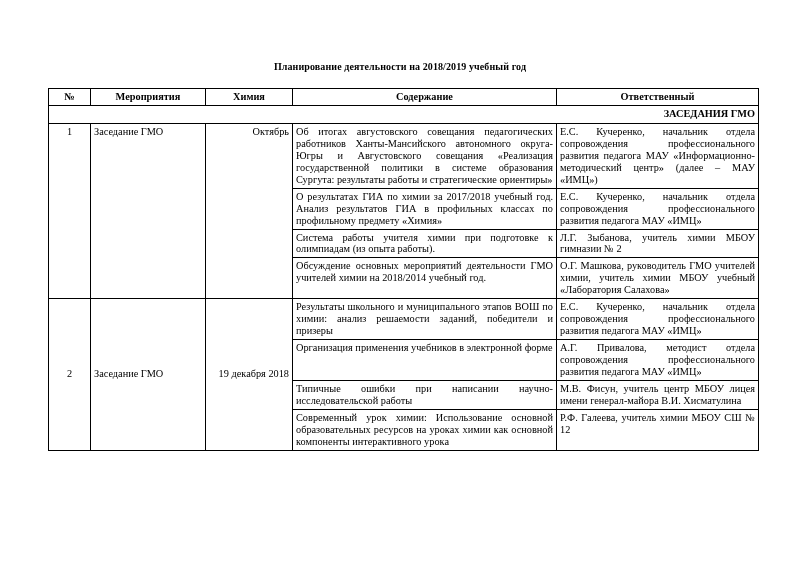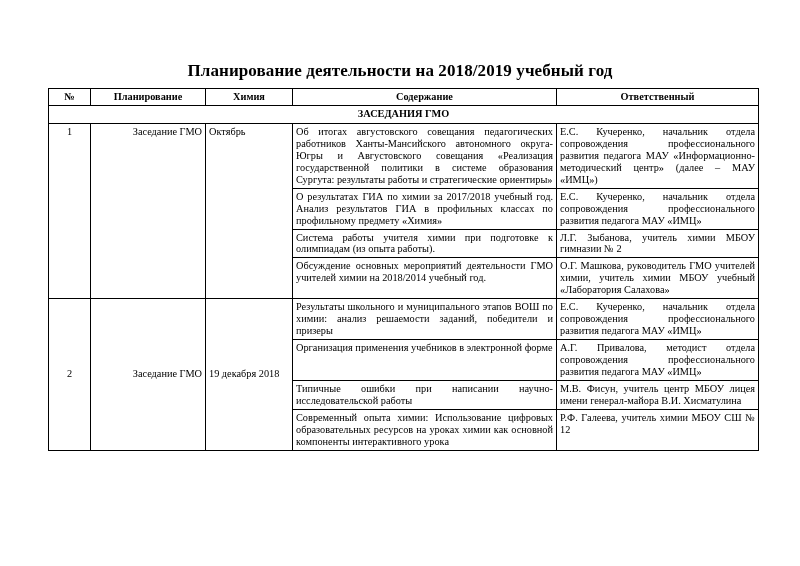--- a/index.html
+++ b/index.html
@@ -17,21 +17,21 @@
     width: 800px;
     height: 566px;
     padding: 0;
   }
   .doc-title {
     position: absolute;
     top: 61px;
     left: 0;
     width: 800px;
     text-align: center;
-    font-size: 17px;
+    font-size: 10px;
     font-weight: bold;
     letter-spacing: 0.1px;
   }
   table.plan {
     position: absolute;
     top: 88px;
     left: 48px;
     width: 710px;
     border-collapse: collapse;
     table-layout: fixed;
@@ -51,40 +51,40 @@
   col.c-resp { width: 202px; }
 
   th {
     font-weight: bold;
     text-align: center;
     vertical-align: middle;
     height: 17px;
     padding: 1px 2px;
   }
   .banner {
-    text-align: center;
+    text-align: right;
     font-weight: bold;
     vertical-align: middle;
     height: 18px;
     font-size: 10.6px;
     padding: 1px 2px;
   }
   .cell-num {
     text-align: center;
     vertical-align: top;
   }
   .cell-num.mid, .cell-event.mid, .cell-date.mid {
     vertical-align: middle;
   }
   .cell-event {
-    text-align: right;
+    text-align: left;
     vertical-align: top;
   }
   .cell-date {
-    text-align: left;
+    text-align: right;
     vertical-align: top;
   }
   .cell-content {
     text-align: justify;
     text-justify: inter-word;
     hyphens: none;
     margin-top: 16px;
   }
   .cell-resp {
     text-align: justify;
@@ -103,21 +103,21 @@
     <colgroup>
       <col class="c-num">
       <col class="c-event">
       <col class="c-date">
       <col class="c-content">
       <col class="c-resp">
     </colgroup>
     <thead>
       <tr>
         <th>№</th>
-        <th>Планирование</th>
+        <th>Мероприятия</th>
         <th>Химия</th>
         <th>Содержание</th>
         <th>Ответственный</th>
       </tr>
     </thead>
     <tbody>
       <tr>
         <td class="banner" colspan="5">ЗАСЕДАНИЯ ГМО</td>
       </tr>
 
@@ -150,19 +150,19 @@
       </tr>
       <tr>
         <td class="cell-content">Организация применения учебников в электронной форме</td>
         <td class="cell-resp">А.Г. Привалова, методист отдела сопровождения профессионального развития педагога МАУ «ИМЦ»</td>
       </tr>
       <tr>
         <td class="cell-content">Типичные ошибки при написании научно-исследовательской работы</td>
         <td class="cell-resp">М.В. Фисун, учитель центр МБОУ лицея имени генерал-майора В.И. Хисматулина</td>
       </tr>
       <tr>
-        <td class="cell-content">Современный опыта химии: Использование цифровых образовательных ресурсов на уроках химии как основной компоненты интерактивного урока</td>
+        <td class="cell-content">Современный урок химии: Использование основной образовательных ресурсов на уроках химии как основной компоненты интерактивного урока</td>
         <td class="cell-resp">Р.Ф. Галеева, учитель химии МБОУ СШ № 12</td>
       </tr>
     </tbody>
   </table>
 
 </div>
 
 </body></html>

